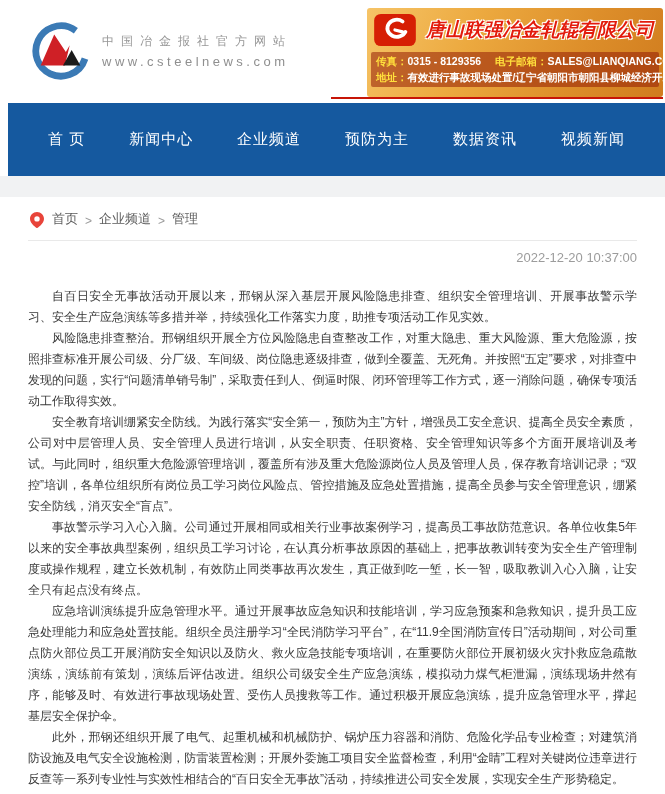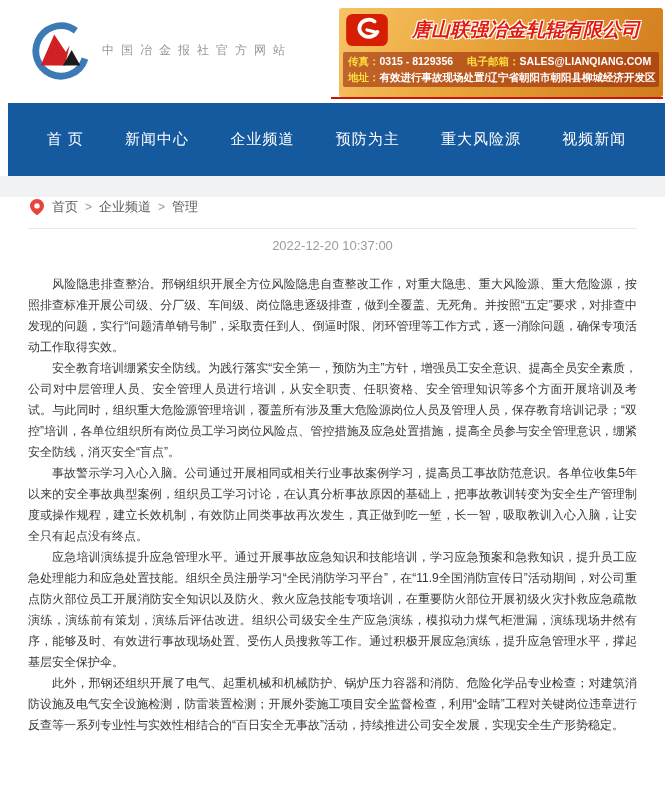--- a/index.html
+++ b/index.html
@@ -7,21 +7,21 @@
   
   .header{position:relative;height:103px;background:#fff;}
   .logo-block{position:absolute;left:30px;top:20px;display:flex;align-items:center;cursor:pointer;}
   .logo-icon{width:62px;height:62px;margin-right:10px;}
   .logo-text{display:flex;flex-direction:column;}
   .logo-tagline{font-size:12px;color:#979797;letter-spacing:7px;margin-bottom:2px;white-space:nowrap;}
   .logo-name{font-size:28px;font-weight:700;color:#161616;letter-spacing:1px;line-height:30px;white-space:nowrap;}
   .logo-name .red{color:#c40000;}
   .logo-url{font-size:13px;color:#8f8f8f;letter-spacing:3.5px;margin-top:2px;white-space:nowrap;}
   
-  .ad-banner{position:absolute;right:2px;top:8px;width:324px;height:89px;
+  .ad-banner{position:absolute;right:2px;top:8px;width:296px;height:89px;
     background:linear-gradient(115deg,#f6c467 0%,#eca93f 35%,#dd8e2a 70%,#d07c1e 100%);
     border-radius:3px;overflow:hidden;cursor:pointer;}
   .ad-top{display:flex;align-items:center;padding:4px 6px 2px 6px;}
   .ad-logo{width:44px;height:36px;flex:0 0 auto;margin-right:6px;}
   .ad-names{flex:1;text-align:center;}
   .ad-name{font-size:19px;line-height:22px;font-weight:700;font-style:italic;color:#e31b0c;white-space:nowrap;
     text-shadow:-1px -1px 0 #fff,1px -1px 0 #fff,-1px 1px 0 #fff,1px 1px 0 #fff;}
   .ad-contact{background:rgba(148,28,6,0.55);margin:2px 4px 0 4px;border-radius:2px;
     padding:2px 5px;font-size:10.5px;font-weight:700;line-height:15px;}
   .ad-row{white-space:nowrap;}
@@ -29,43 +29,44 @@
   .ad-value{color:#ffffff;}
   .ad-email-label{color:#ffdf3c;margin-left:14px;font-family:Liberation Mono, monospace;}
   .ad-underline{position:absolute;right:2px;top:97px;width:332px;height:2px;background:#c71507;}
   
   .navbar{margin-left:8px;height:37px;background:#15599f;display:flex;align-items:center;
     justify-content:space-around;padding:18px 18px;}
   .nav-item{color:#ffffff;font-size:15px;letter-spacing:1px;cursor:pointer;white-space:nowrap;}
   .gray-strip{height:21px;background:#f1f2f3;}
   
   .content{background:#fff;padding:0 28px;}
-  .breadcrumb{display:flex;align-items:center;padding:1px 2px 12px 2px;
+  .breadcrumb{display:flex;align-items:flex-end;padding:13px 2px 12px 2px;
     border-bottom:1px solid #e9e9e9;font-size:13px;color:#5c5c5c;}
   .breadcrumb .pin{width:14px;height:16px;margin-right:8px;}
   .breadcrumb a{color:#5c5c5c;text-decoration:none;cursor:pointer;}
   .crumb-sep{color:#9a9a9a;margin:0 7px;font-size:12px;}
   .article-title{text-align:center;font-size:20px;color:#2b2b2b;font-weight:400;
     letter-spacing:0.5px;margin:0;padding:16px 0 14px 0;border-bottom:1px solid #ededed;}
-  .article-date{text-align:center;font-size:13px;color:#9c9c9c;padding:9px 0 14px 0;}
+  .article-date{text-align:right;font-size:13px;color:#9c9c9c;padding:9px 0 14px 0;}
   .article-body{font-size:12px;line-height:21px;color:#383838;text-align:justify;padding-top:7px;}
   .article-body p{margin:0;text-indent:2em;}
 </style>
 </head>
 <body>
 
 <div class="header">
   <div class="logo-block">
     <svg class="logo-icon" viewBox="0 0 64 64">
       <circle cx="32" cy="32" r="26" fill="none" stroke="#3b7ab5" stroke-width="7" stroke-dasharray="130 34" stroke-dashoffset="-17" transform="rotate(-20 32 32)"></circle>
       <path d="M11 47 L25 15 L37 33 L41 26 L36 47 Z" fill="#cf2026"></path>
       <path d="M34 47 L43 31 L52 47 Z" fill="#1b1b1b"></path>
     </svg>
     <div class="logo-text">
       <div class="logo-tagline">中国冶金报社官方网站</div>
+      <div class="logo-url">www.csteelnews.com</div>
     </div>
   </div>
 
   <div class="ad-banner">
     <div class="ad-top">
       <svg class="ad-logo" viewBox="0 0 46 38">
         <rect x="1" y="2" width="44" height="34" rx="7" fill="#d61e04"></rect>
         <path d="M31 10 a10 9 0 1 0 3 11" stroke="#fff" stroke-width="4" fill="none" stroke-linecap="round"></path>
         <path d="M23 19 l8 2" stroke="#fff" stroke-width="3.5" stroke-linecap="round"></path>
       </svg>
@@ -79,21 +80,21 @@
     </div>
   </div>
   <div class="ad-underline"></div>
 </div>
 
 <div class="navbar">
   <div class="nav-item">首 页</div>
   <div class="nav-item">新闻中心</div>
   <div class="nav-item">企业频道</div>
   <div class="nav-item">预防为主</div>
-  <div class="nav-item">重大风险源</div>
+  <div class="nav-item">数据资讯</div>
   <div class="nav-item">视频新闻</div>
 </div>
 
 <div class="gray-strip"></div>
 
 <div class="content">
 
   <div class="breadcrumb">
     <svg class="pin" viewBox="0 0 14 16">
       <path fill="#e8443a" d="M7 0C3.13 0 0 3.1 0 6.9 0 12 7 16 7 16s7-4 7-9.1C14 3.1 10.87 0 7 0zm0 9.6a2.7 2.7 0 1 1 0-5.4 2.7 2.7 0 0 1 0 5.4z"></path>
@@ -102,20 +103,21 @@
     <span class="crumb-sep">&gt;</span>
     <a>企业频道</a>
     <span class="crumb-sep">&gt;</span>
     <a>管理</a>
   </div>
 
 
   <div class="article-date">2022-12-20 10:37:00</div>
 
   <div class="article-body">
+    <p>自百日安全无事故活动开展以来，邢钢从深入基层开展风险隐患排查、组织安全管理培训、开展事故警示学习、安全生产应急演练等多措并举，持续强化工作落实力度，助推专项活动工作见实效。</p>
     <p>风险隐患排查整治。邢钢组织开展全方位风险隐患自查整改工作，对重大隐患、重大风险源、重大危险源，按照排查标准开展公司级、分厂级、车间级、岗位隐患逐级排查，做到全覆盖、无死角。并按照“五定”要求，对排查中发现的问题，实行“问题清单销号制”，采取责任到人、倒逼时限、闭环管理等工作方式，逐一消除问题，确保专项活动工作取得实效。</p>
     <p>安全教育培训绷紧安全防线。为践行落实“安全第一，预防为主”方针，增强员工安全意识、提高全员安全素质，公司对中层管理人员、安全管理人员进行培训，从安全职责、任职资格、安全管理知识等多个方面开展培训及考试。与此同时，组织重大危险源管理培训，覆盖所有涉及重大危险源岗位人员及管理人员，保存教育培训记录；“双控”培训，各单位组织所有岗位员工学习岗位风险点、管控措施及应急处置措施，提高全员参与安全管理意识，绷紧安全防线，消灭安全“盲点”。</p>
     <p>事故警示学习入心入脑。公司通过开展相同或相关行业事故案例学习，提高员工事故防范意识。各单位收集5年以来的安全事故典型案例，组织员工学习讨论，在认真分析事故原因的基础上，把事故教训转变为安全生产管理制度或操作规程，建立长效机制，有效防止同类事故再次发生，真正做到吃一堑，长一智，吸取教训入心入脑，让安全只有起点没有终点。</p>
     <p>应急培训演练提升应急管理水平。通过开展事故应急知识和技能培训，学习应急预案和急救知识，提升员工应急处理能力和应急处置技能。组织全员注册学习“全民消防学习平台”，在“11.9全国消防宣传日”活动期间，对公司重点防火部位员工开展消防安全知识以及防火、救火应急技能专项培训，在重要防火部位开展初级火灾扑救应急疏散演练，演练前有策划，演练后评估改进。组织公司级安全生产应急演练，模拟动力煤气柜泄漏，演练现场井然有序，能够及时、有效进行事故现场处置、受伤人员搜救等工作。通过积极开展应急演练，提升应急管理水平，撑起基层安全保护伞。</p>
     <p>此外，邢钢还组织开展了电气、起重机械和机械防护、锅炉压力容器和消防、危险化学品专业检查；对建筑消防设施及电气安全设施检测，防雷装置检测；开展外委施工项目安全监督检查，利用“金睛”工程对关键岗位违章进行反查等一系列专业性与实效性相结合的“百日安全无事故”活动，持续推进公司安全发展，实现安全生产形势稳定。</p>
   </div>
 
 </div>
 
 </body></html>

